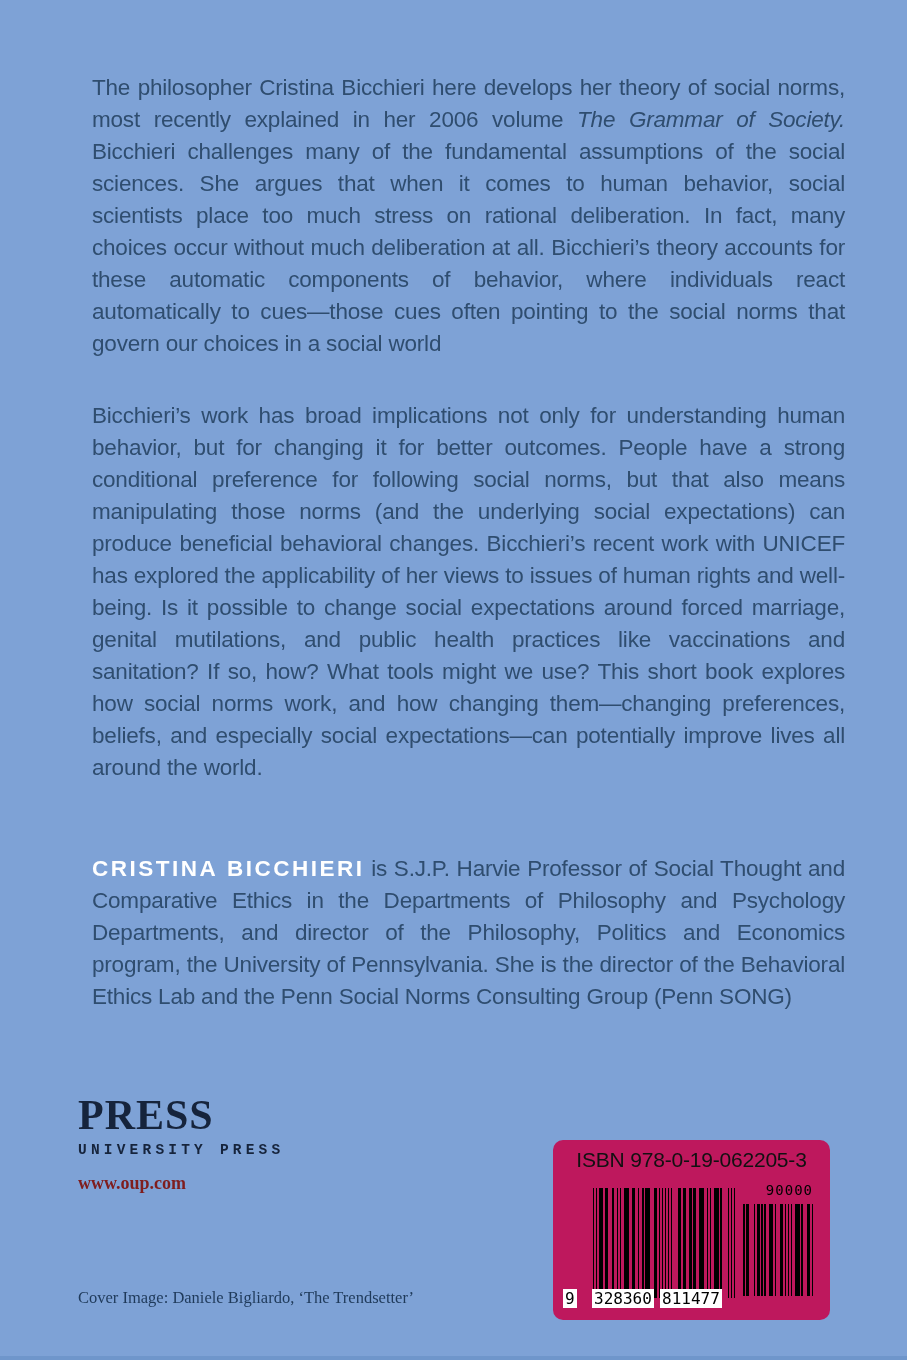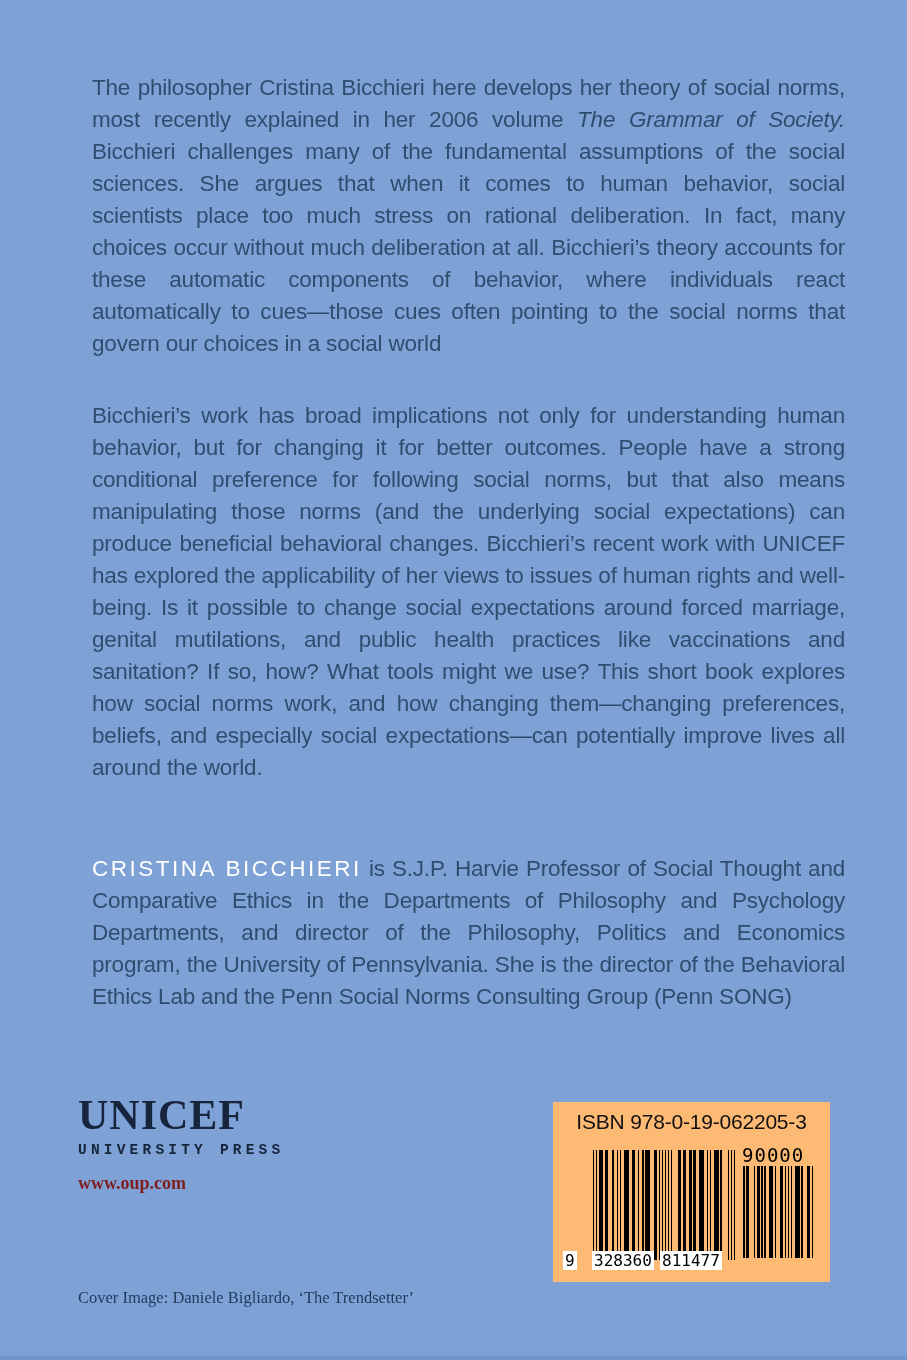--- a/index.html
+++ b/index.html
@@ -14,52 +14,53 @@
   }
   .copy{
     position:absolute;left:92px;width:753px;margin:0;
     color:#2F4D6F;font-size:22.5px;line-height:32px;
     text-align:justify;letter-spacing:-0.2px;
   }
   .para1{top:72px}
   .para2{top:400px}
   .bio{top:853px}
   .italic{font-style:italic}
-  .author-name{color:#FFFFFF;font-weight:normal;letter-spacing:2.5px;}
+  .author-name{color:#FFFFFF;font-weight:bold;letter-spacing:2.5px;}
   .publisher{position:absolute;left:78px;top:1094px;color:#16243C;}
   .oxford{
     font-family:"Liberation Serif",serif;font-weight:bold;
     font-size:42px;letter-spacing:1px;line-height:1;
   }
   .press{
     font-family:Liberation Mono, monospace;font-weight:bold;
     font-size:14.5px;letter-spacing:4.2px;margin-top:6px;
   }
   .website{
     position:absolute;left:78px;top:1173px;color:#7f1d1d;
     font-family:"Liberation Serif",serif;font-weight:bold;font-size:18px;
   }
   .credit{
     position:absolute;left:78px;top:1264px;color:#1F3A5A;
     font-family:"Liberation Serif",serif;font-size:16.5px;margin-top:24px;
   }
   .barcode-box{
-    position:absolute;left:553px;top:1102px;width:277px;height:180px;
-    background:#fdba74;
+    position:absolute;left:553px;top:1140px;width:277px;height:180px;
+    background:#be185d;
+    border-radius:10px;
   }
   .isbn{
     position:absolute;top:8px;left:0;right:0;text-align:center;
     font-size:21px;color:#111;letter-spacing:-0.2px;
   }
   .ean-bars{position:absolute;left:40px;top:48px;width:142px;height:110px;}
   .supp-bars{position:absolute;left:189px;top:64px;width:71px;height:92px;}
   .ean-bars svg,.supp-bars svg{width:100%;height:100%;display:block;}
   .supp-digits{
-    position:absolute;left:189px;top:42px;width:71px;text-align:left;
-    font-family:"DejaVu Sans Mono",monospace;font-size:19px;color:#000;
+    position:absolute;left:189px;top:42px;width:71px;text-align:right;
+    font-family:"DejaVu Sans Mono",monospace;font-size:14px;color:#000;
     letter-spacing:1px;
   }
   .ean-digits{
     position:absolute;left:0;top:149px;width:277px;height:22px;
     font-family:"DejaVu Sans Mono",monospace;font-size:16px;color:#000;
   }
   .ean-digits span{position:absolute;top:0;background:#FFFFFF;padding:0 2px;}
   .d9{left:10px}
   .g1{left:39px}
   .g2{left:107px}
@@ -69,21 +70,21 @@
 
 <div class="cover">
 
   <p class="copy para1"><span>The philosopher Cristina Bicchieri here develops her theory of social norms, most recently explained in her 2006 volume </span><span class="italic">The Grammar of Society.</span><span> Bicchieri challenges many of the fundamental assumptions of the social sciences. She argues that when it comes to human behavior, social scientists place too much stress on rational deliberation. In fact, many choices occur without much deliberation at all. Bicchieri’s theory accounts for these automatic components of behavior, where individuals react automatically to cues—those cues often pointing to the social norms that govern our choices in a social world</span></p>
 
   <p class="copy para2">Bicchieri’s work has broad implications not only for understanding human behavior, but for changing it for better outcomes. People have a strong conditional preference for following social norms, but that also means manipulating those norms (and the underlying social expectations) can produce beneficial behavioral changes. Bicchieri’s recent work with UNICEF has explored the applicability of her views to issues of human rights and well-being. Is it possible to change social expectations around forced marriage, genital mutilations, and public health practices like vaccinations and sanitation? If so, how? What tools might we use? This short book explores how social norms work, and how changing them—changing preferences, beliefs, and especially social expectations—can potentially improve lives all around the world.</p>
 
   <p class="copy bio"><span class="author-name">CRISTINA BICCHIERI</span><span> is S.J.P. Harvie Professor of Social Thought and Comparative Ethics in the Departments of Philosophy and Psychology Departments, and director of the Philosophy, Politics and Economics program, the University of Pennsylvania. She is the director of the Behavioral Ethics Lab and the Penn Social Norms Consulting Group (Penn SONG)</span></p>
 
   <div class="publisher">
-    <div class="oxford">UNICEF</div>
+    <div class="oxford">PRESS</div>
     <div class="press">UNIVERSITY PRESS</div>
   </div>
 
   <div class="website">www.oup.com</div>
 
   <div class="credit">Cover Image: Daniele Bigliardo, ‘The Trendsetter’</div>
 
   <div class="barcode-box">
     <div class="isbn">ISBN 978-0-19-062205-3</div>
     <div class="ean-bars" id="ean13">

